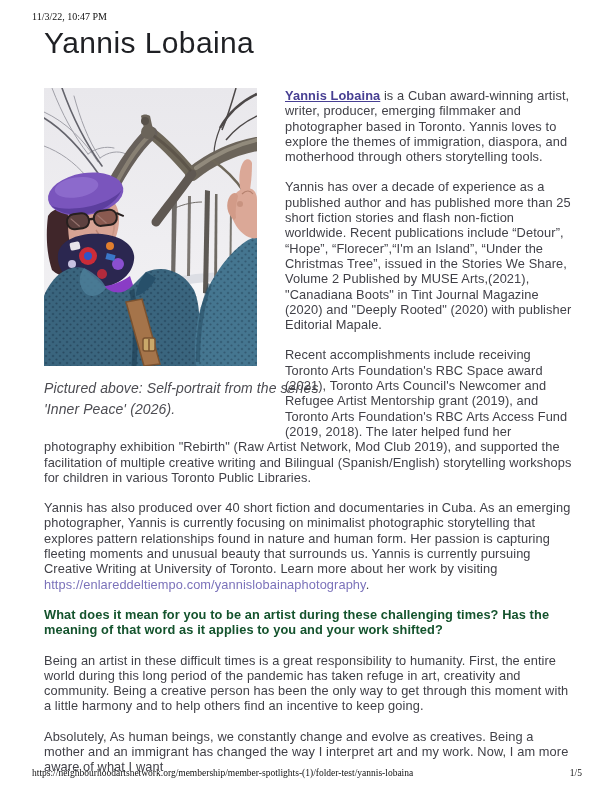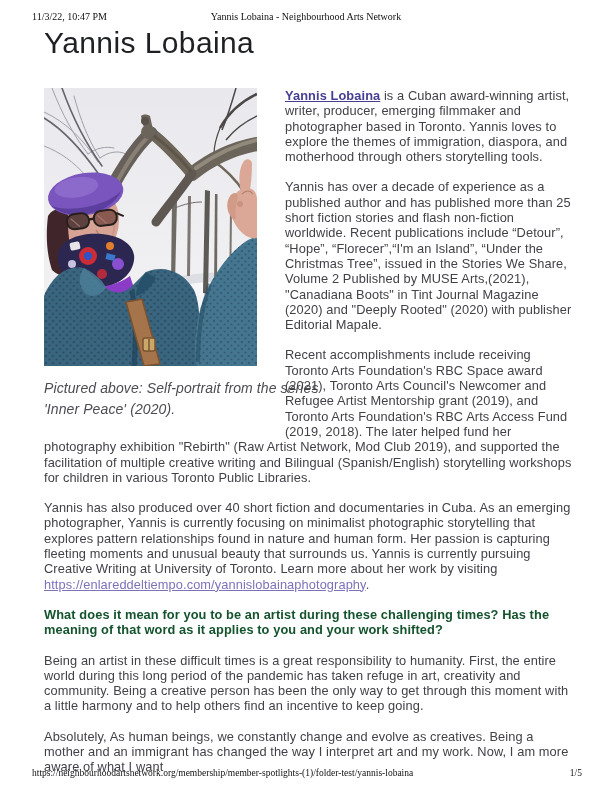--- a/index.html
+++ b/index.html
@@ -20,30 +20,29 @@
   .article{font-size:12.8px;line-height:15.3px;color:#414148;letter-spacing:.1px;}
   .article p{margin:0 0 15px 0;}
   .portrait{float:left;width:213px;margin:0 28px 12px 0;}
   .portrait svg{display:block;}
   figcaption{margin-top:12px;font-size:14px;line-height:21px;color:#4c4c52;letter-spacing:.1px;font-style:italic;}
   .cap-line{display:block;white-space:nowrap;}
   .q{font-weight:700;color:#14532d;}
   .q2{margin-bottom:0 !important;}
   .a2{margin:0 !important;}
   a.profile-link{color:var(--profile-link,#463e92);font-weight:700;text-decoration:underline;cursor:pointer;}
-  a.site-link{color:var(--site-link,#7b72ba);text-decoration:underline;cursor:pointer;}
+  a.site-link{color:var(--site-link,#7b72ba);cursor:pointer;}
 </style>
 </head>
 <body>
 
 <div class="page">
 
   <div class="print-header">
     <span class="ph-date">11/3/22, 10:47 PM</span>
-    <span class="ph-title">Yannis Lobaina - Neighbourhood Arts Network</span>
   </div>
 
   <div class="content">
     <h1>Yannis Lobaina</h1>
 
     <div class="article">
 
       <figure class="portrait">
         <svg width="213" height="278" viewBox="0 0 213 278" role="img">
           <defs>
@@ -173,21 +172,21 @@
               <path d="M197,104 C194,92 195,80 200,73 C203,70 207,71 208,75 C208,86 207,98 205,106 Z" fill="#dba897"></path>
               <path d="M190,132 C183,126 181,116 186,108 C189,104 193,104 194,108 C192,116 191,124 192,130 Z" fill="#d29b88"></path>
               <path d="M198,106 C202,102 206,102 209,106" stroke="#b5816e" stroke-width="1.2" fill="none"></path>
               <circle cx="196" cy="116" r="3" fill="#c08a76" opacity="0.7"></circle>
             </g>
           </g>
         </svg>
 
         <figcaption>
           <span class="cap-line">Pictured above: Self-portrait from the series</span>
-          <span class="cap-line">'Inner Peace' (2020).</span>
+          <span class="cap-line">'Inner Peace' (2026).</span>
         </figcaption>
       </figure>
 
       <p><a class="profile-link">Yannis Lobaina</a><span> is a Cuban award-winning artist, writer, producer, emerging filmmaker and photographer based in Toronto. Yannis loves to explore the themes of immigration, diaspora, and motherhood through others storytelling tools.</span></p>
 
       <p>Yannis has over a decade of experience as a published author and has published more than 25 short fiction stories and flash non-fiction worldwide. Recent publications include “Detour”, “Hope”, “Florecer”,“I'm an Island”, “Under the Christmas Tree”, issued in the Stories We Share, Volume 2 Published by MUSE Arts,(2021), "Canadiana Boots" in Tint Journal Magazine (2020) and "Deeply Rooted" (2020) with publisher Editorial Mapale.</p>
 
       <p>Recent accomplishments include receiving Toronto Arts Foundation's RBC Space award (2021), Toronto Arts Council's Newcomer and Refugee Artist Mentorship grant (2019), and Toronto Arts Foundation's RBC Arts Access Fund (2019, 2018). The later helped fund her photography exhibition "Rebirth" (Raw Artist Network, Mod Club 2019), and supported the facilitation of multiple creative writing and Bilingual (Spanish/English) storytelling workshops for children in various Toronto Public Libraries.</p>
 
       <p><span>Yannis has also produced over 40 short fiction and documentaries in Cuba. As an emerging photographer, Yannis is currently focusing on minimalist photographic storytelling that explores pattern relationships found in nature and human form. Her passion is capturing fleeting moments and unusual beauty that surrounds us. Yannis is currently pursuing Creative Writing at University of Toronto. Learn more about her work by visiting </span><a class="site-link">https://enlareddeltiempo.com/yannislobainaphotography</a><span>.</span></p>

